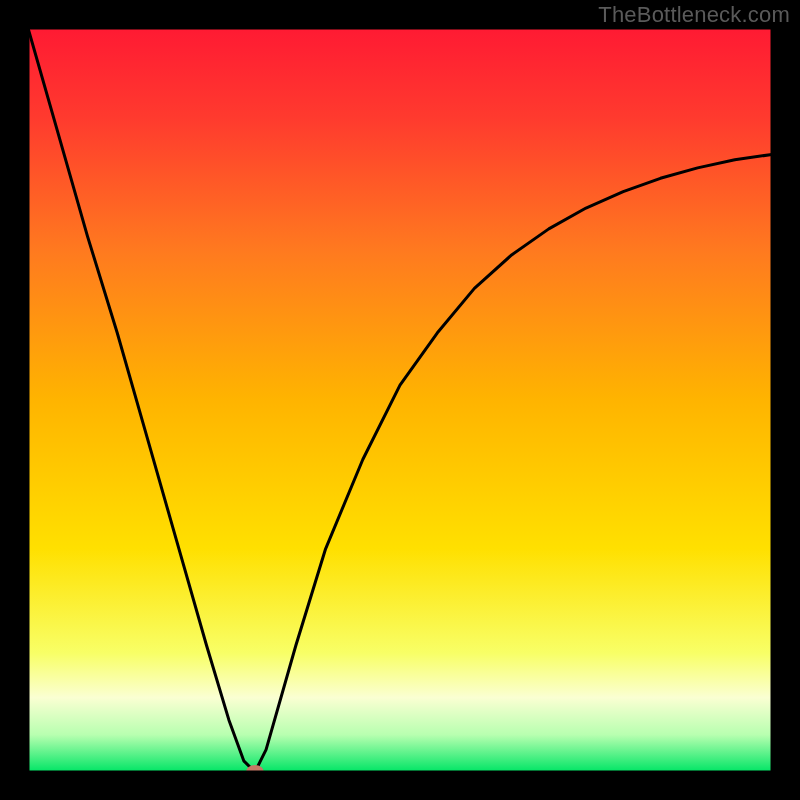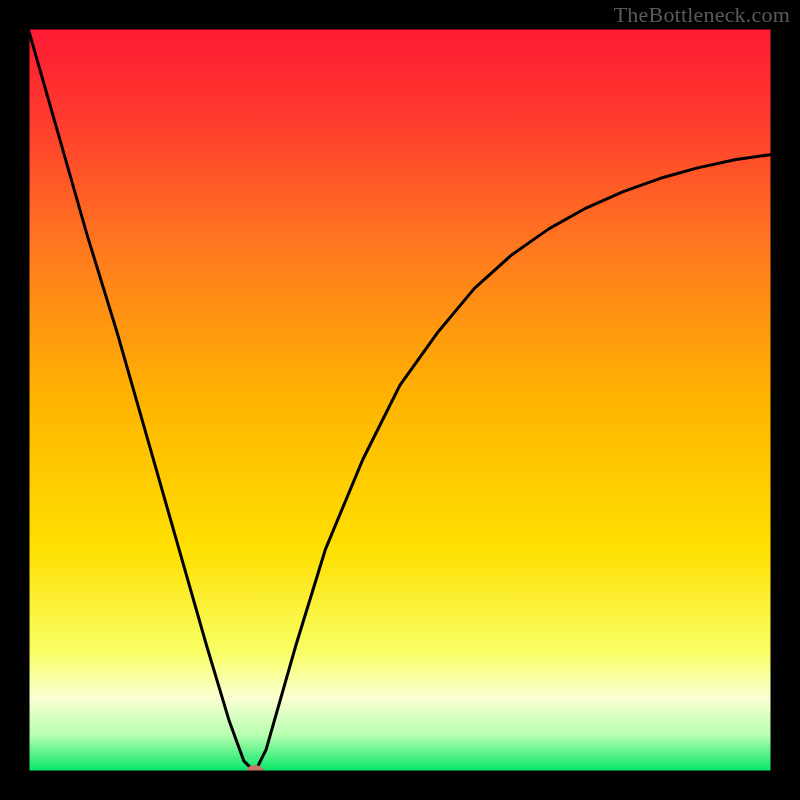--- a/index.html
+++ b/index.html
@@ -16,21 +16,21 @@
     width: 800px;
     height: 800px;
     background: #000;
   }
   .watermark {
     position: absolute;
     top: 2px;
     right: 10px;
     color: #5a5a5a;
     font-size: 22px;
-    font-family: Liberation Serif, serif;
+    font-family: Liberation Sans, sans-serif;
     letter-spacing: 0.2px;
     z-index: 20;
   }
   .plot-frame {
     position: absolute;
     left: 28px;
     top: 28px;
     width: 744px;
     height: 744px;
     box-sizing: border-box;

